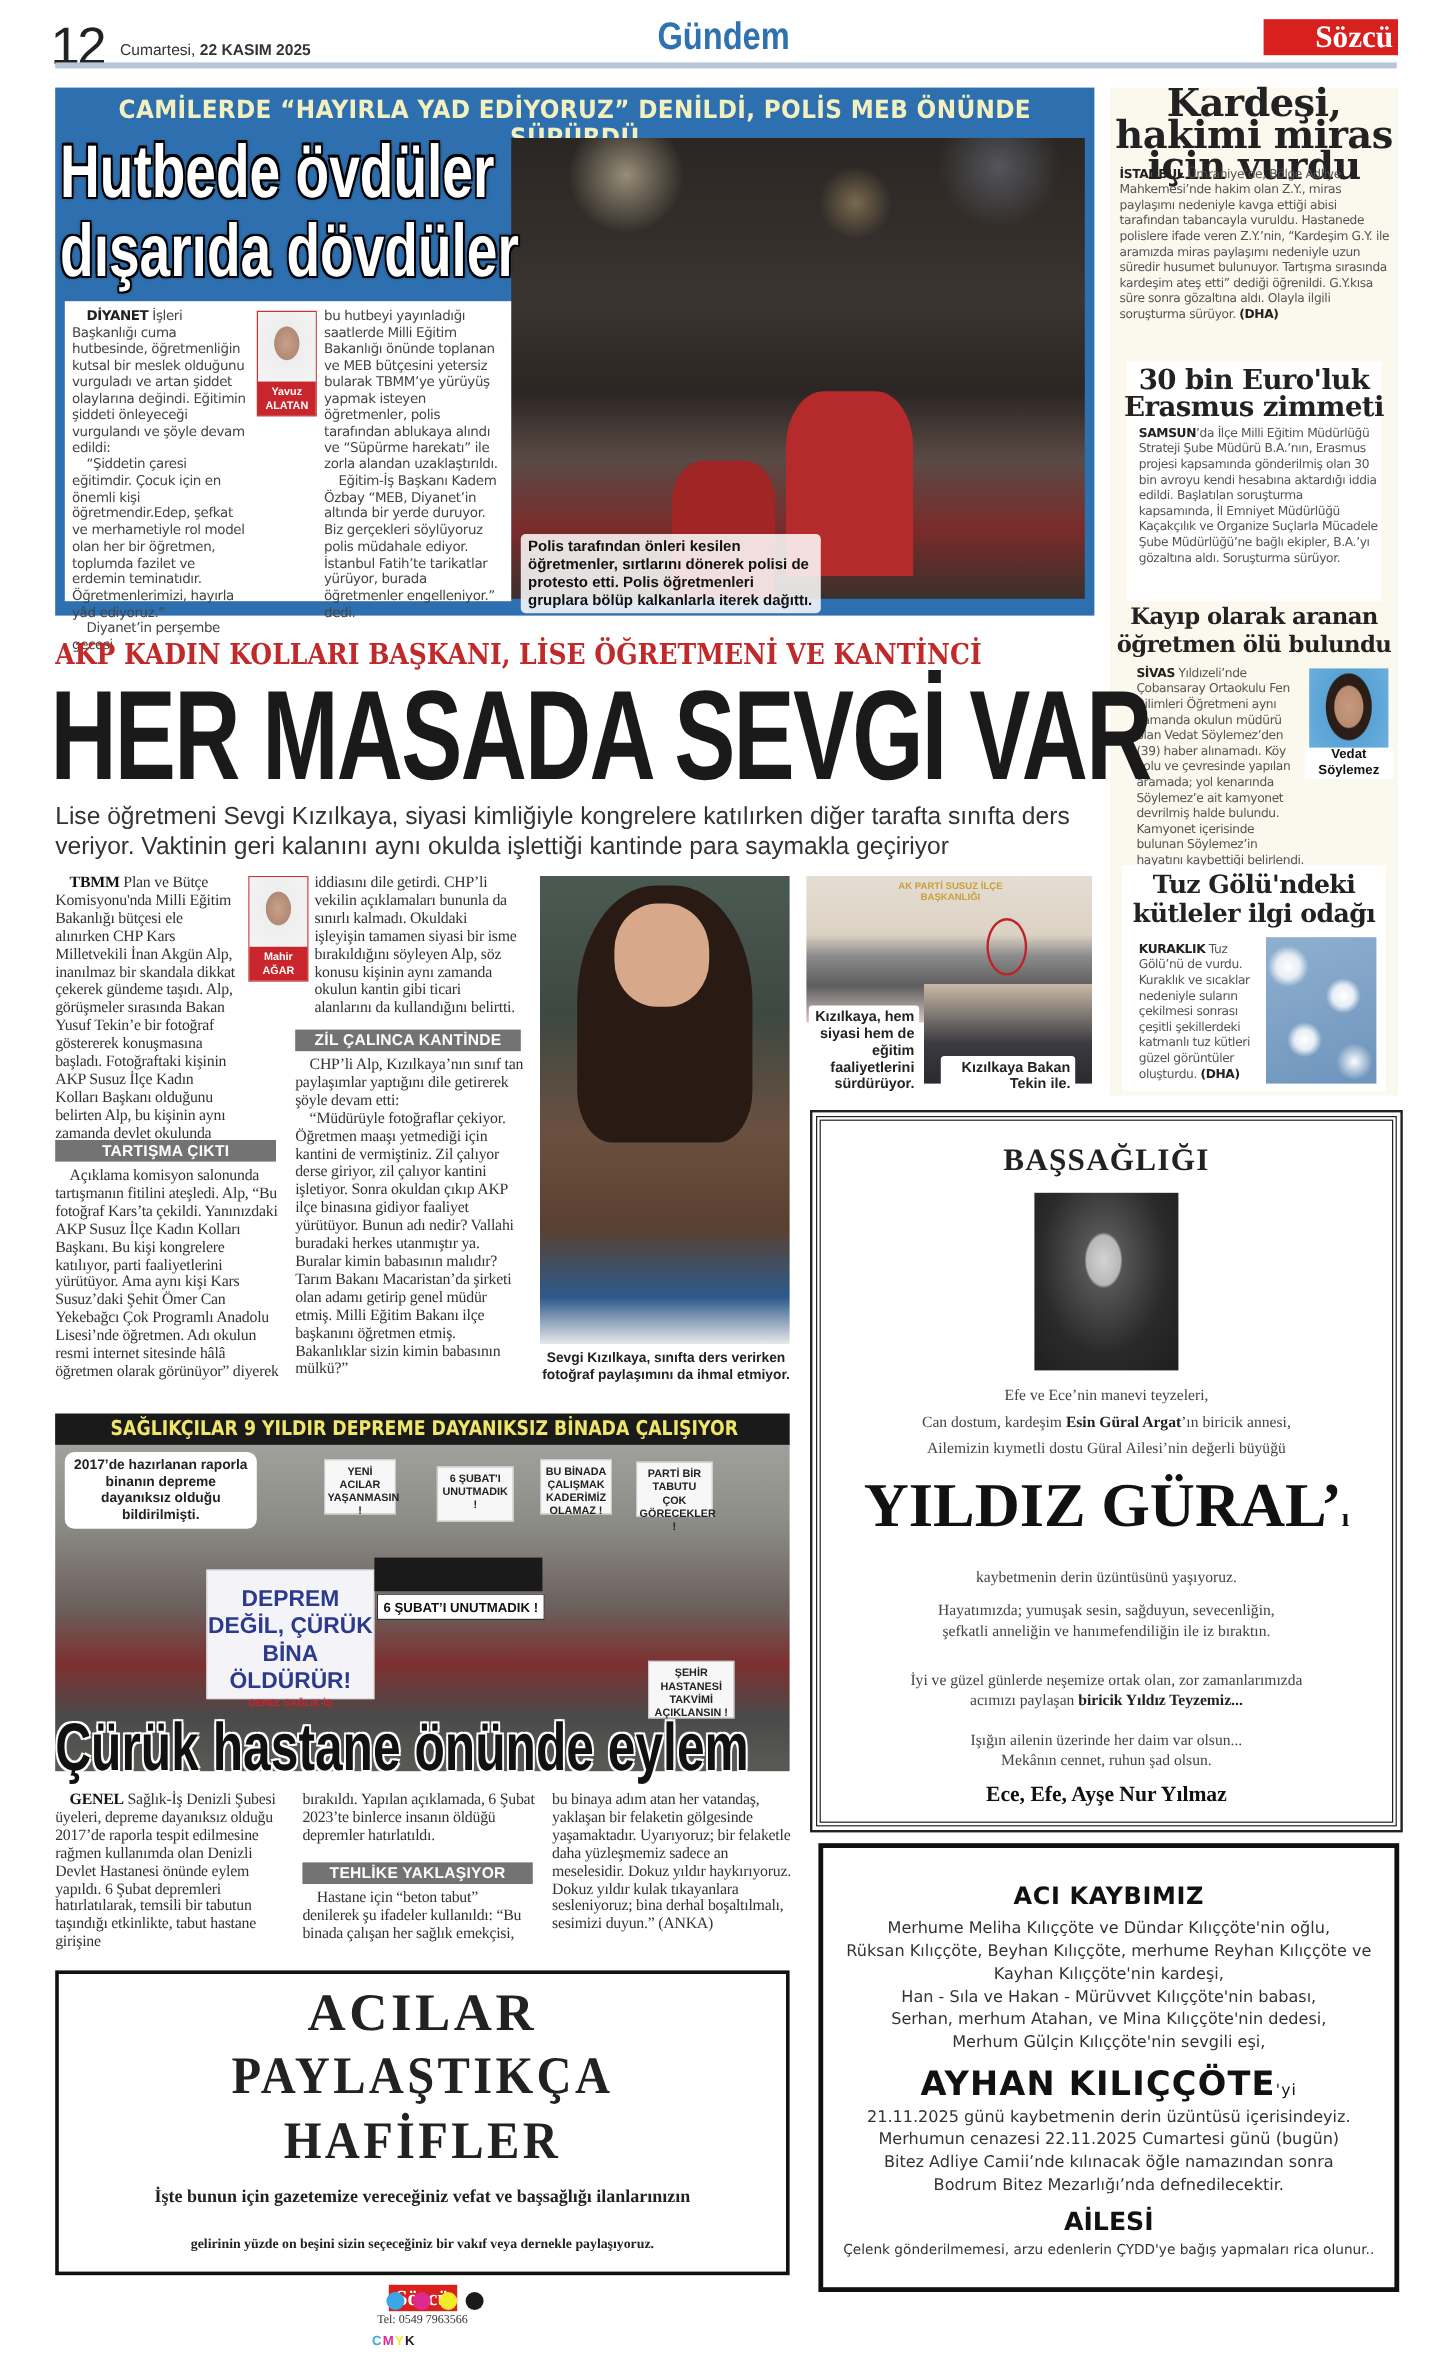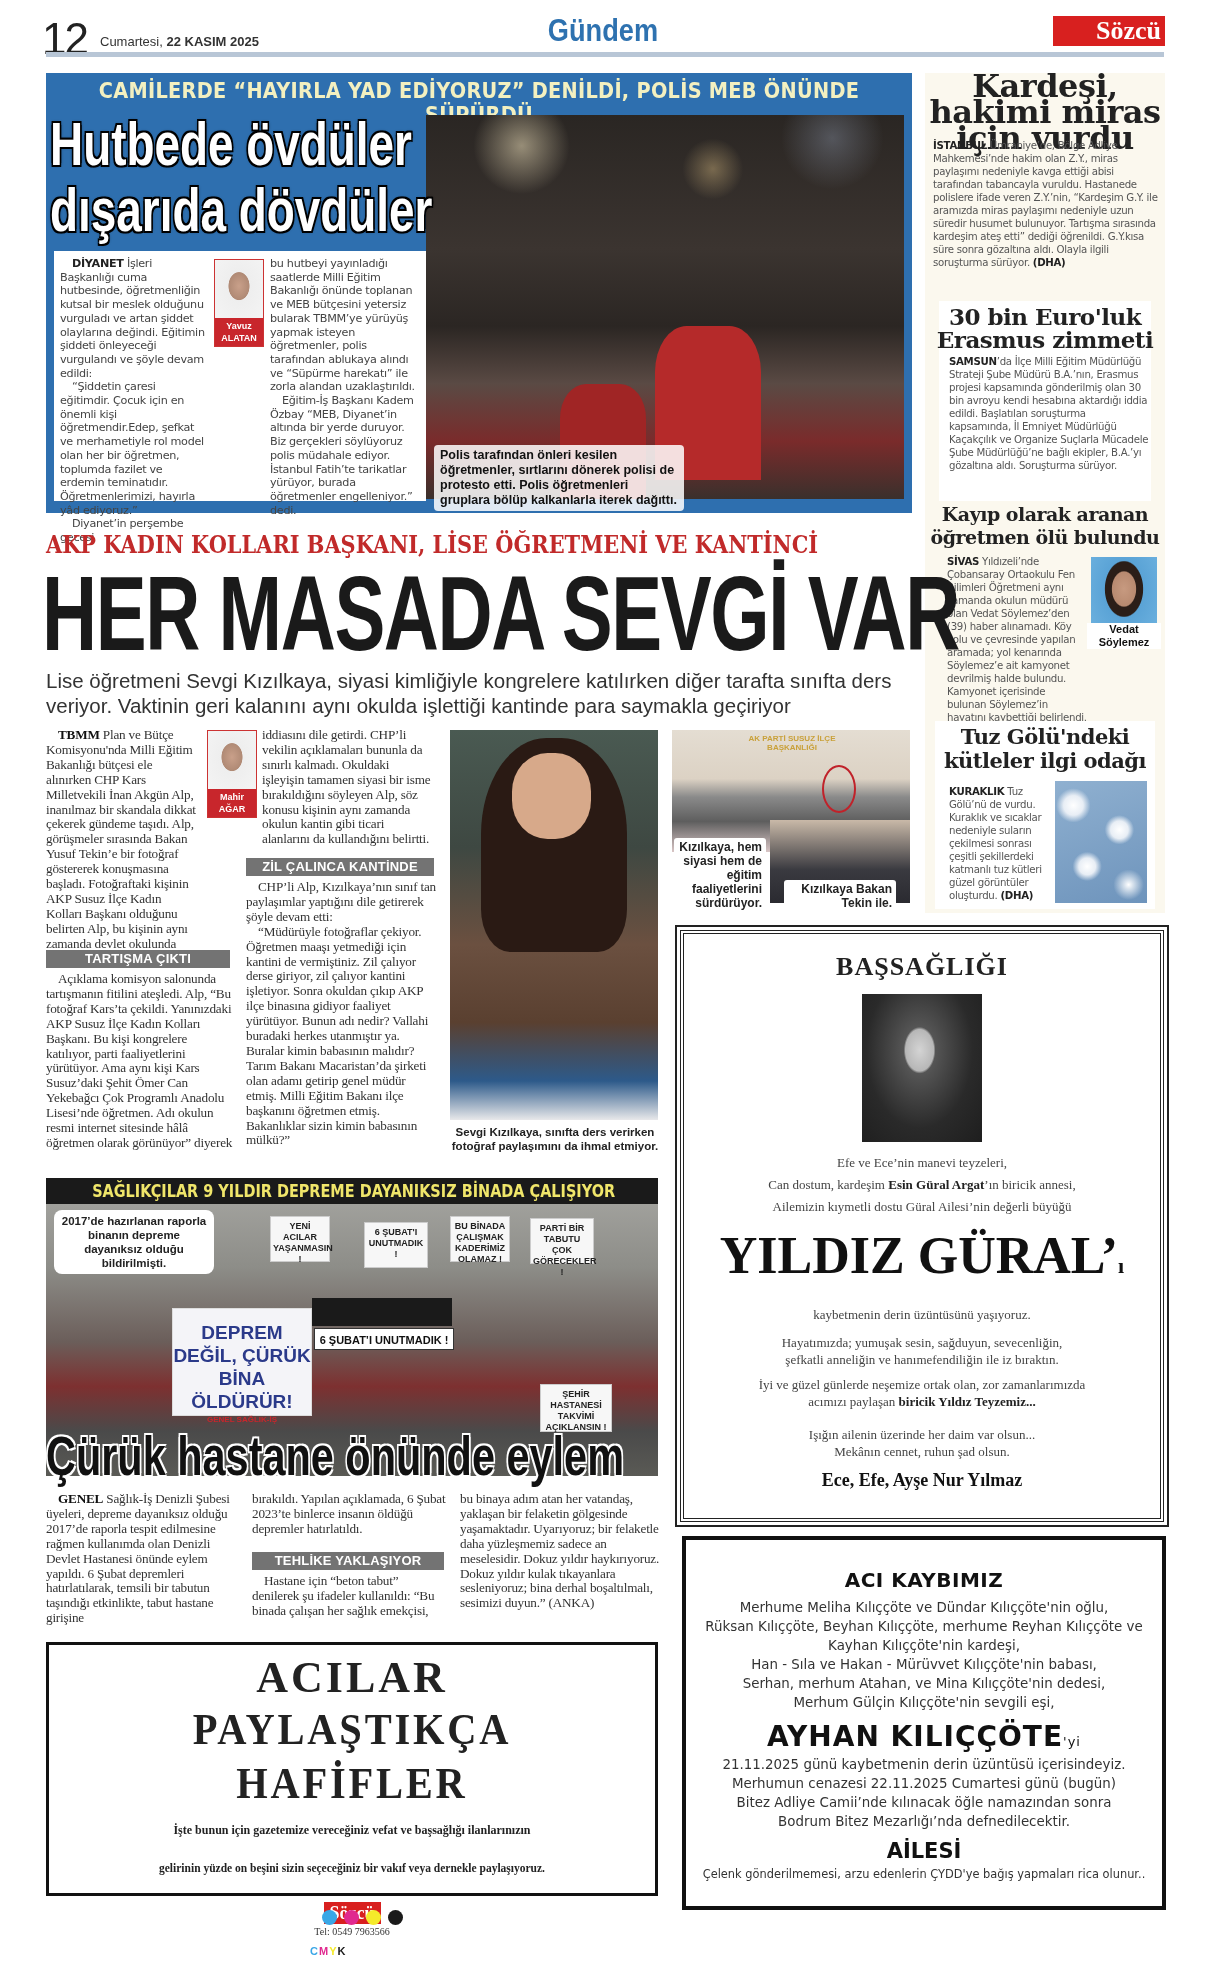--- a/index.html
+++ b/index.html
@@ -58,21 +58,21 @@
 .sign{position:absolute;background:#f7f7f7;border:1px solid #ccc;font-size:9px;font-weight:bold;text-align:center;color:#222;line-height:11px;padding:4px 2px}
 #banner1{left:126px;top:130px;width:140px;height:108px;background:#f4f4f8;border:1px solid #ddd;text-align:center;color:#2b3a8a;font-size:19px;font-weight:900;line-height:23px;padding-top:12px}
 #banner2{left:268px;top:150px;width:140px;height:22px;background:#fff;font-size:11px;font-weight:bold;color:#111;text-align:center;line-height:22px;border:1px solid #333}
 #coffin{left:266px;top:120px;width:140px;height:28px;background:#1a1a1a}
 #health-note{left:8px;top:32px;width:160px;background:#fff;border-radius:8px;font-size:11.5px;font-weight:bold;text-align:center;line-height:14px;padding:4px}
 #health-h{left:46px;top:1426px;font-size:56px;font-weight:900;color:#111;white-space:nowrap;transform:scaleX(.74);transform-origin:left top;line-height:60px;text-shadow:0 0 3px #fff,2px 2px 0 #fff,-2px -2px 0 #fff,2px -2px 0 #fff,-2px 2px 0 #fff}
 
 #acilar{left:46px;top:1642px;width:612px;height:254px;border:3px solid #111;text-align:center;font-family:"Liberation Serif",serif}
 #acilar .t1{font-size:44px;font-weight:bold;letter-spacing:3px;margin-top:8px;line-height:50px}
 #acilar .t2{font-size:44px;font-weight:bold;letter-spacing:3px;line-height:54px;transform:scaleX(.92)}
-#acilar .t3{font-size:12px;font-weight:bold;margin-top:12px;color:#222}
+#acilar .t3{font-size:15px;font-weight:bold;margin-top:12px;color:#222}
 #acilar .t4{font-size:11.5px;font-weight:bold;margin-top:24px;color:#222}
 #acilar .lg{display:inline-block;margin-top:28px;background:#d8201f;color:#fff;font-size:18px;font-weight:bold;padding:0 6px;line-height:22px}
 #acilar .tel{font-size:10px;color:#333;margin-top:2px}
 
 .dot{position:absolute;top:1910px;width:15px;height:15px;border-radius:50%}
 #cmyk{left:310px;top:1945px;font-size:11px;font-weight:bold;letter-spacing:1px}
 
 #bas{left:680px;top:930px;width:484px;height:592px;border:4px double #222;outline:2px solid #222;outline-offset:3px;text-align:center;font-family:"Liberation Serif",serif;color:#444}
 #bas .title{font-size:26px;font-weight:bold;color:#222;margin-top:18px;letter-spacing:1px}
 #bas .ph{width:120px;height:148px;margin:12px auto 0;background:radial-gradient(ellipse at 48% 38%,#d4d4d4 0,#b7b7b7 16%,#555 18%,#2a2a2a 60%,#1e1e1e 100%)}
@@ -241,21 +241,21 @@
 <div class="abs" id="bas">
   <div class="title">BAŞSAĞLIĞI</div>
   <div class="ph"></div>
   <div class="l" style="margin-top:10px">Efe ve Ece’nin manevi teyzeleri,</div>
   <div class="l"><span>Can dostum, kardeşim </span><b>Esin Güral Argat</b><span>’ın biricik annesi,</span></div>
   <div class="l">Ailemizin kıymetli dostu Güral Ailesi’nin değerli büyüğü</div>
   <div class="big"><span>YILDIZ GÜRAL’</span><small>ı</small></div>
   <div class="l">kaybetmenin derin üzüntüsünü yaşıyoruz.</div>
   <div class="l" style="margin-top:8px;line-height:17px">Hayatımızda; yumuşak sesin, sağduyun, sevecenliğin,</div>
   <div class="l" style="line-height:17px">şefkatli anneliğin ve hanımefendiliğin ile iz bıraktın.</div>
-  <div class="l" style="margin-top:8px;line-height:17px">İyi ve güzel günlerde neşemize ortak olan, zor zamanlarımızda</div>
+  <div class="l" style="margin-top:24px;line-height:17px">İyi ve güzel günlerde neşemize ortak olan, zor zamanlarımızda</div>
   <div class="l" style="line-height:17px"><span>acımızı paylaşan </span><b>biricik Yıldız Teyzemiz...</b></div>
   <div class="l" style="margin-top:16px;line-height:17px">Işığın ailenin üzerinde her daim var olsun...</div>
   <div class="l" style="line-height:17px">Mekânın cennet, ruhun şad olsun.</div>
   <div class="sig">Ece, Efe, Ayşe Nur Yılmaz</div>
 </div>
 
 <div class="abs" id="aci">
   <div class="title">ACI KAYBIMIZ</div>
   <div id="aci-lines" style="margin-top:6px">
       <div class="l">Merhume Meliha Kılıççöte ve Dündar Kılıççöte'nin oğlu,</div>

